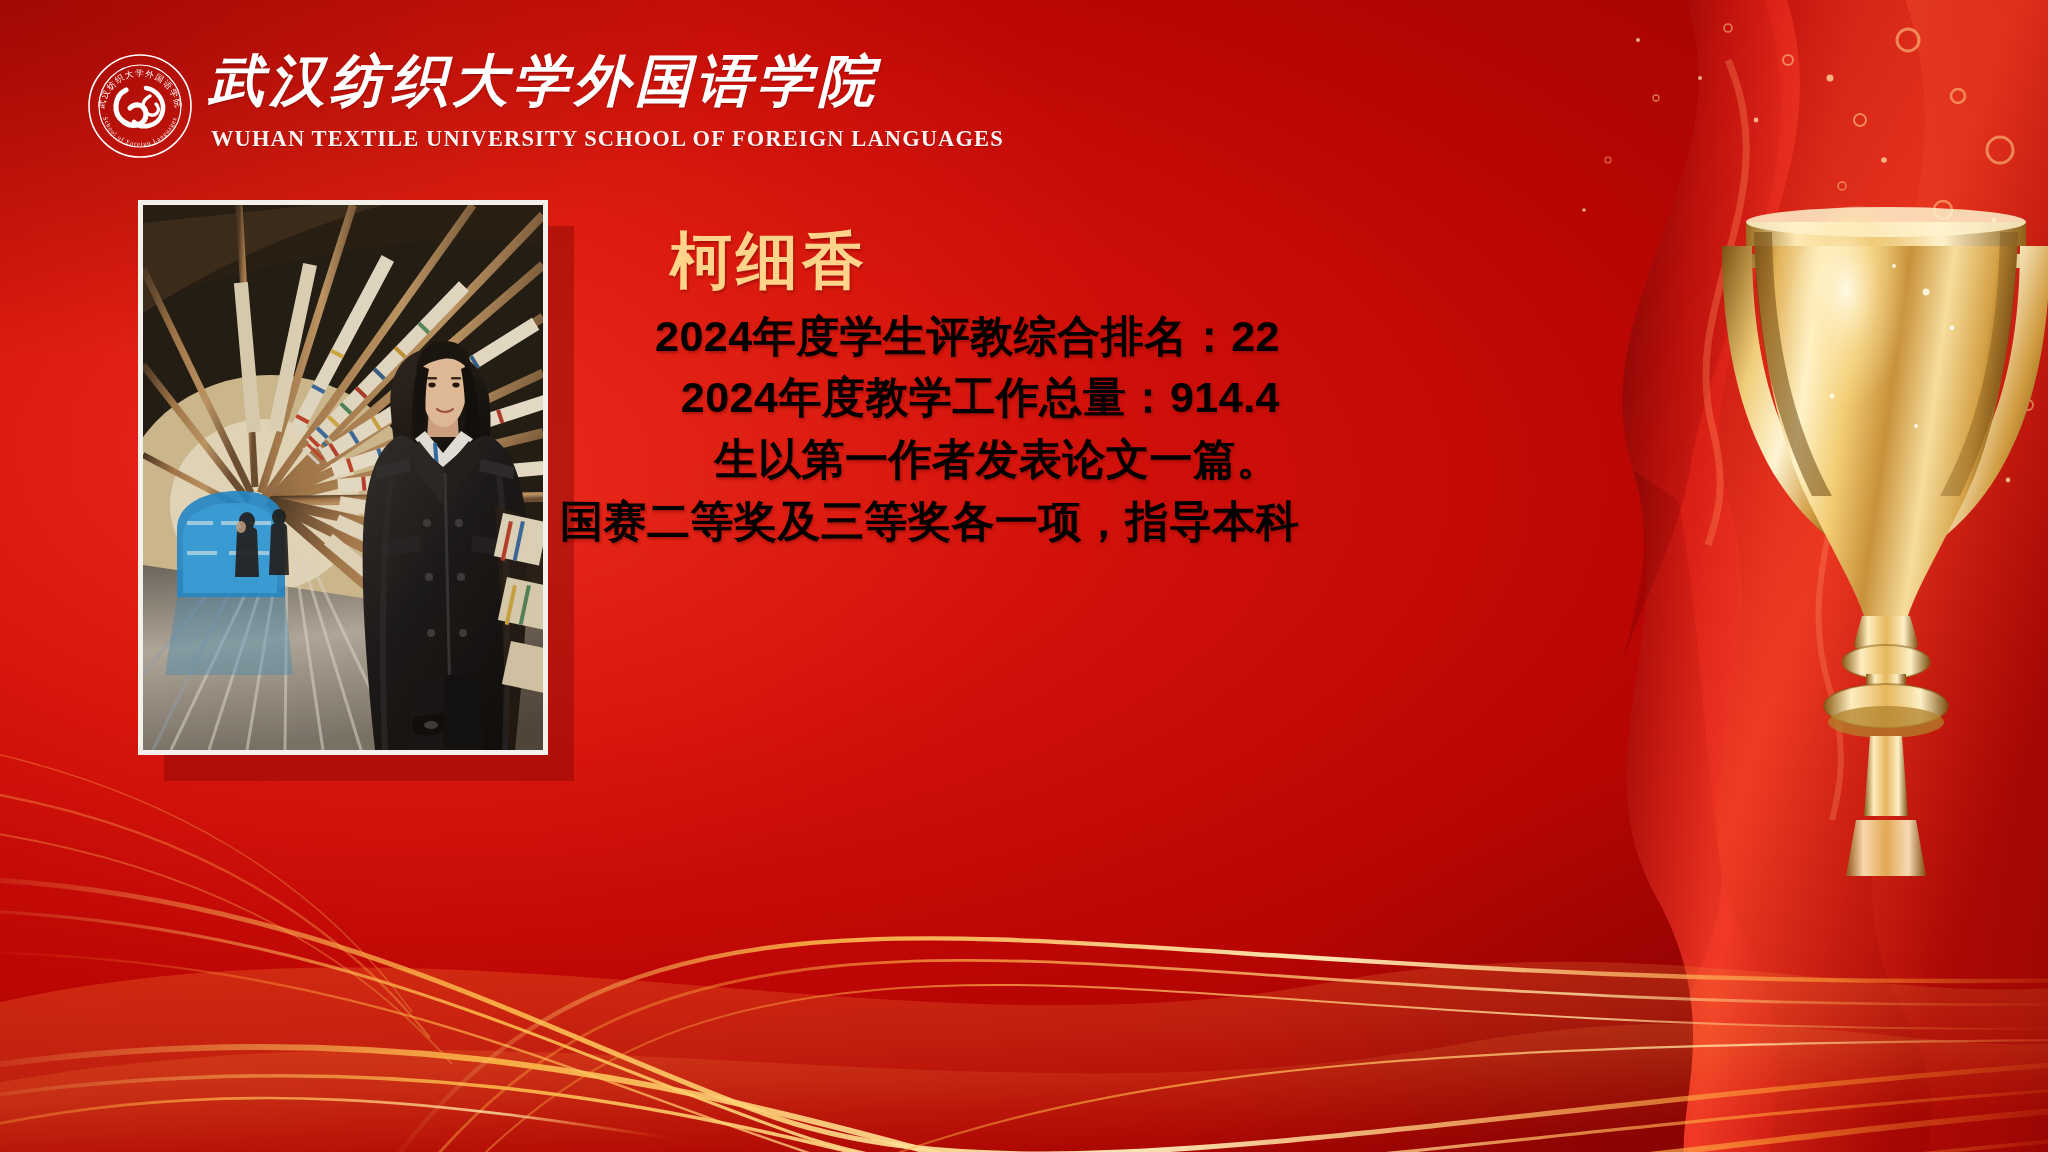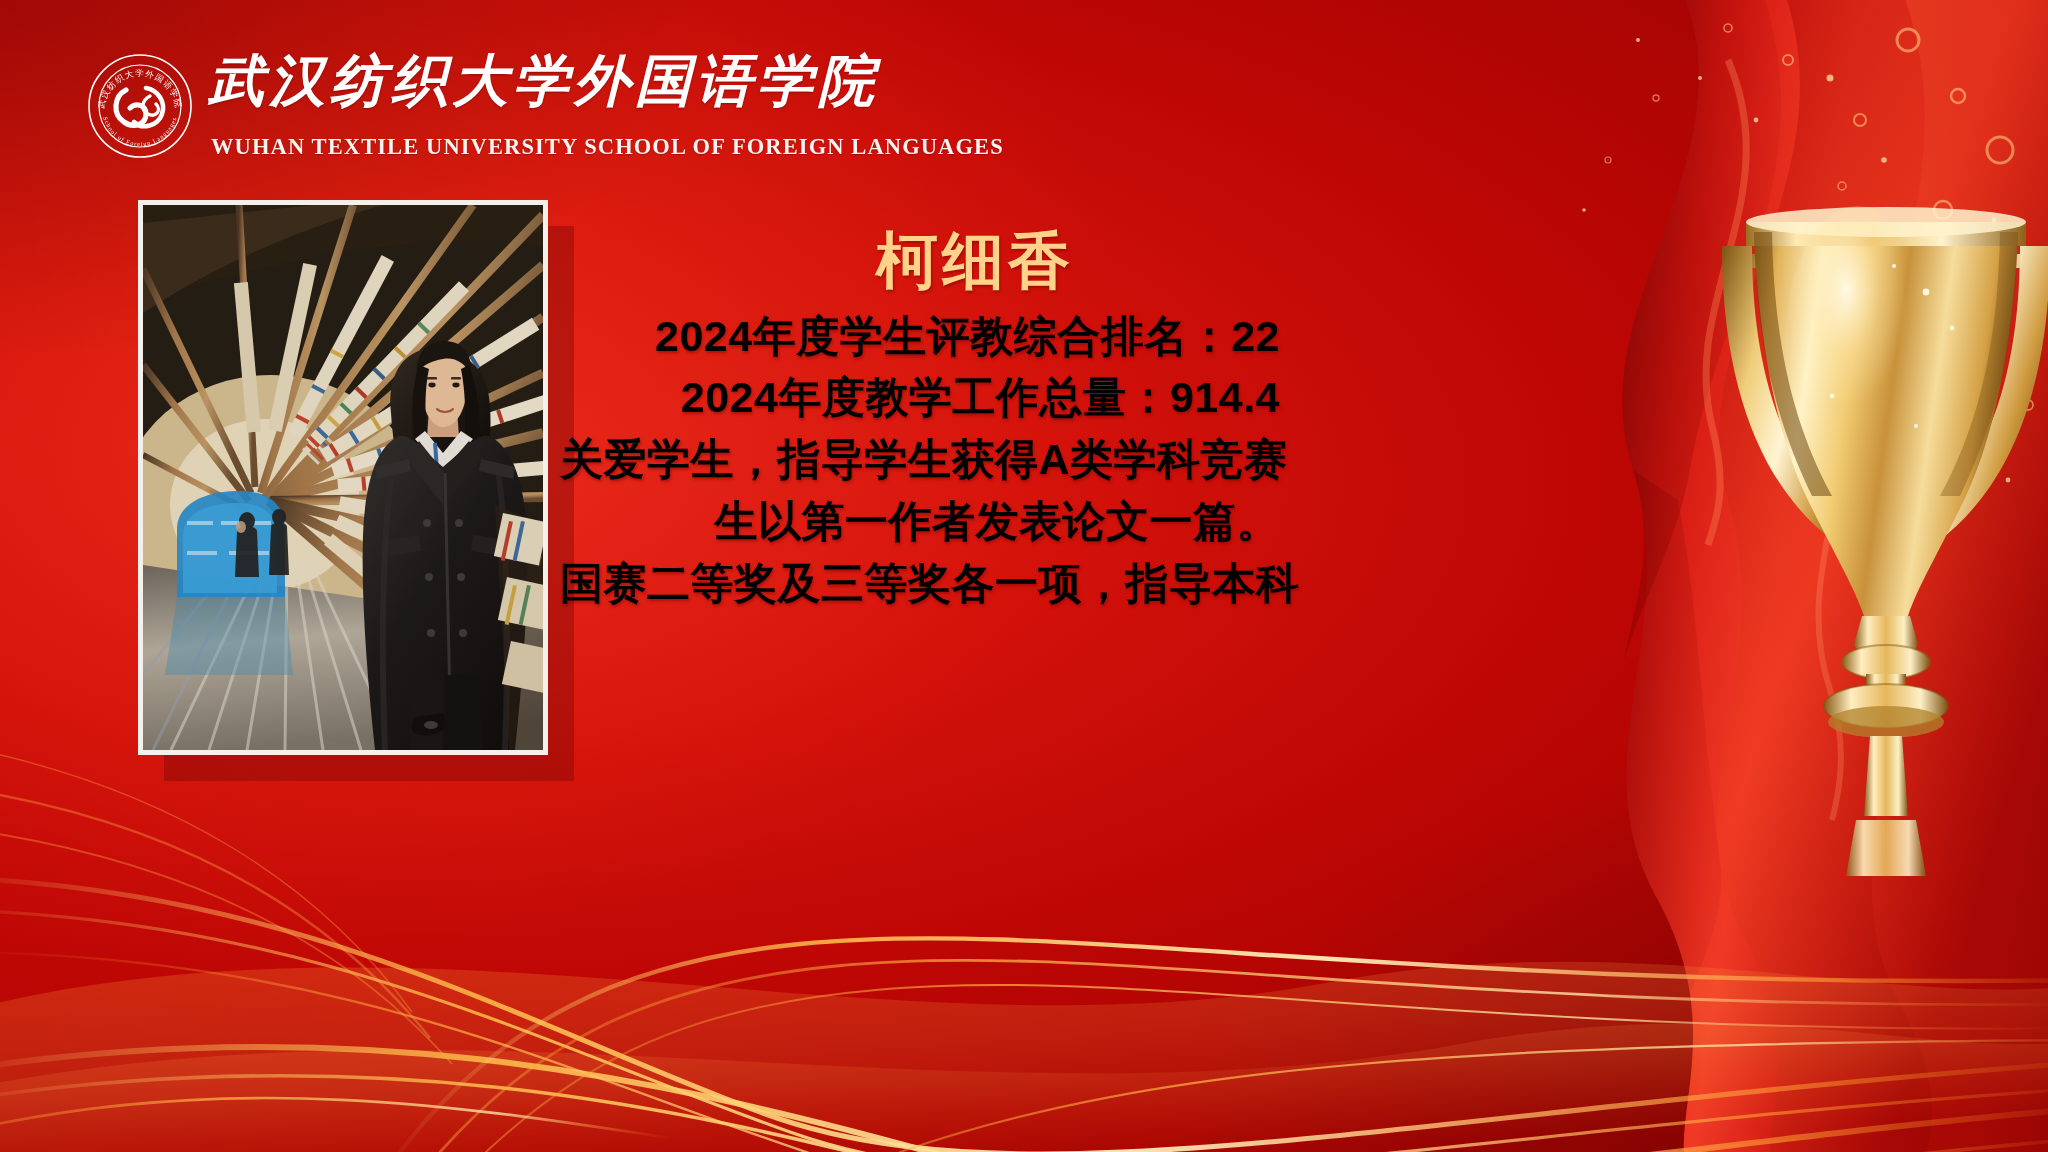--- a/index.html
+++ b/index.html
@@ -64,21 +64,21 @@
     white-space: nowrap;
     text-shadow: 0 1px 2px rgba(90,0,0,0.45);
   }
   .en-title {
     font-family: "Liberation Serif", "DejaVu Serif", serif;
     font-size: 22.5px;
     font-weight: 600;
     color: #fdf3f2;
     letter-spacing: 1.1px;
     white-space: nowrap;
-    margin-top: 20px;
+    margin-top: 12px;
     margin-left: 3px;
     text-shadow: 0 1px 1px rgba(90,0,0,0.4);
   }
 
   
   .photo-wrap {
     position: absolute;
     left: 138px; top: 200px;
     width: 410px; height: 555px;
     box-shadow: 26px 26px 0 rgba(120,6,4,0.40);
@@ -97,21 +97,21 @@
     left: 560px; top: 222px;
     width: 720px;
     text-align: right;
   }
   .person-name {
     font-size: 62px;
     font-weight: 700;
     color: #ffd38a;
     letter-spacing: 4px;
     line-height: 1.25;
-    text-align: center;
+    text-align: left;
     margin-left: 110px;
     text-shadow: 1px 2px 3px rgba(120,5,3,0.55);
   }
   .info-line {
     font-size: 43px;
     font-weight: 700;
     color: #000000;
     line-height: 1.44;
     letter-spacing: 0.5px;
     white-space: nowrap;
@@ -566,21 +566,20 @@
           <rect x="0" y="0" width="400" height="545" fill="#5a3a10" opacity="0.10"></rect>
         </g>
       </svg>
     </div>
   </div>
 
   <div class="info">
     <div class="person-name">柯细香</div>
     <div class="info-line first-stat">2024年度学生评教综合排名：22</div>
     <div class="info-line">2024年度教学工作总量：914.4</div>
-    <div class="info-line">关爱学生，指导学生获得A类学科竞赛</div>
     <div class="info-line">生以第一作者发表论文一篇。</div>
     <div class="info-line">国赛二等奖及三等奖各一项，指导本科</div>
   </div>
 
   <svg class="swirls" viewBox="0 0 2048 560" preserveAspectRatio="none">
     <defs>
       <linearGradient id="swirlGold" x1="0" y1="0" x2="1" y2="0">
         <stop offset="0%" stop-color="#ffd27a" stop-opacity="0.05"></stop>
         <stop offset="25%" stop-color="#ffc04a" stop-opacity="0.85"></stop>
         <stop offset="55%" stop-color="#fff0bd" stop-opacity="0.95"></stop>

